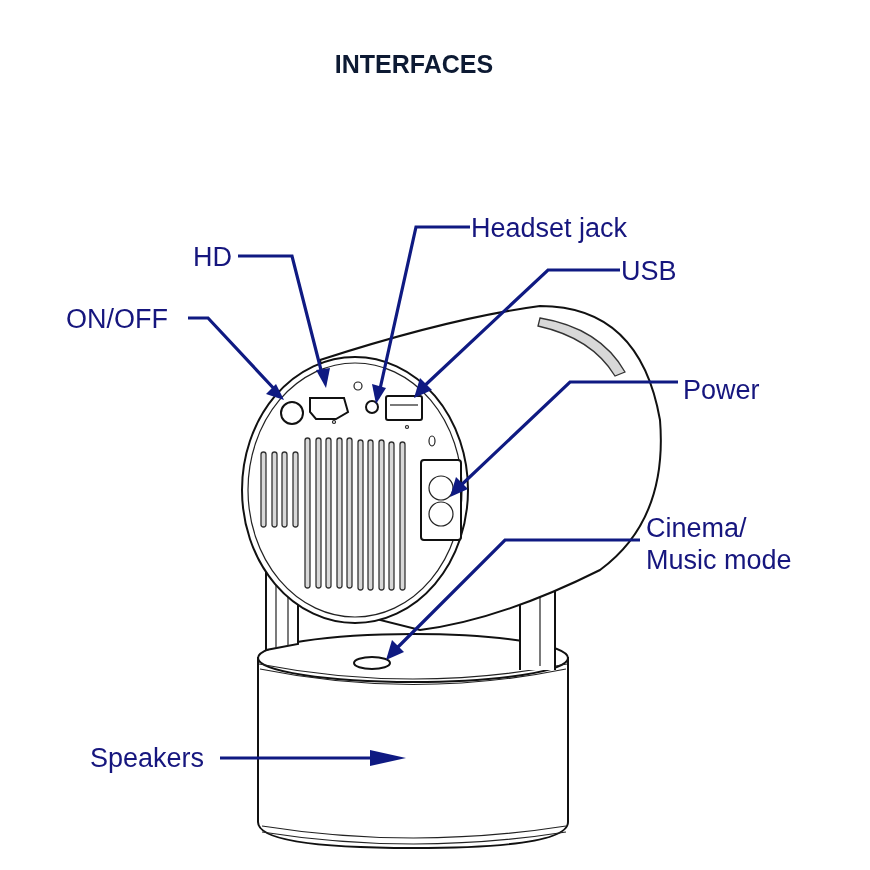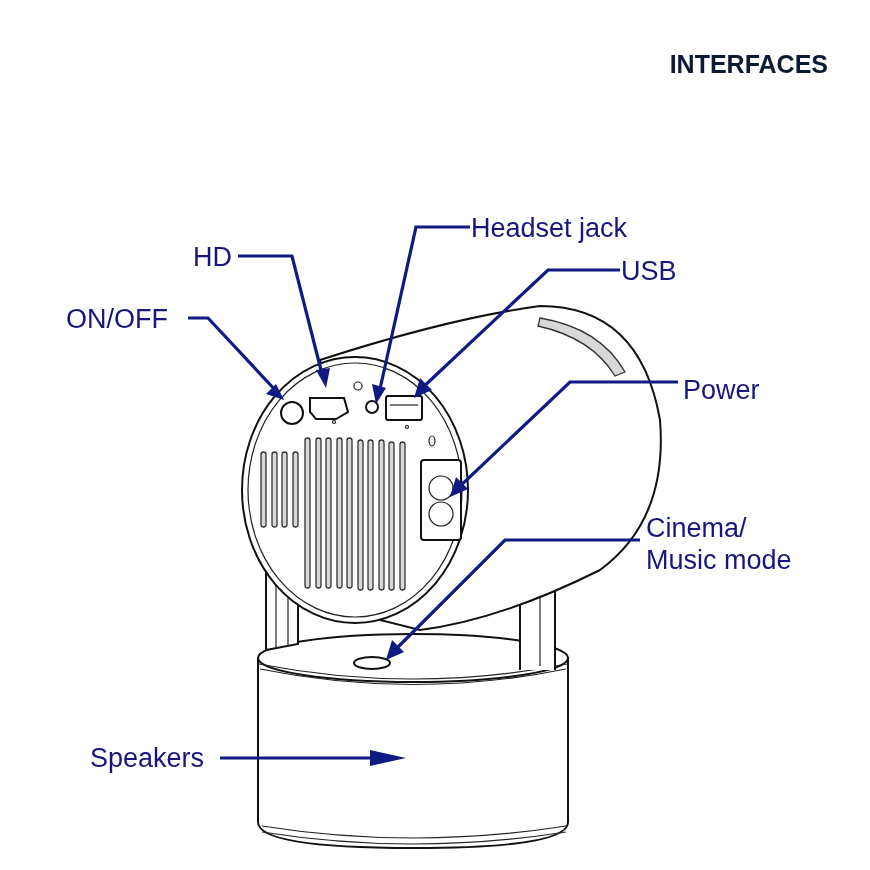--- a/index.html
+++ b/index.html
@@ -1,17 +1,17 @@
 <!DOCTYPE html>
 <html><head>
 <meta charset="utf-8">
 <style>
   html, body { margin:0; padding:0; background:#ffffff; }
   body { width:870px; height:870px; position:relative; overflow:hidden; font-family:"Liberation Sans", sans-serif; }
-  #title { position:absolute; left:0; width:828px; top:50px; text-align:right; font-weight:bold; font-size:25px; color:#0d1a33; letter-spacing:0px; }
+  #title { position:absolute; left:0; width:828px; top:50px; text-align:center; font-weight:bold; font-size:25px; color:#0d1a33; letter-spacing:0px; }
   svg#diagram { position:absolute; left:0; top:0; }
   .lbl { font-family:"Liberation Sans", sans-serif; font-size:27px; fill:#16167e; }
   .ln { stroke:#0f1a82; stroke-width:3.2; fill:none; }
   .ar { fill:#0f1a82; }
   .out { stroke:#111; stroke-width:2; fill:#fff; }
   .thin { stroke:#222; stroke-width:1.2; fill:none; }
   .slot { stroke:#333; stroke-width:1.3; fill:#d8d8d8; }
 </style>
 </head>
 <body>

